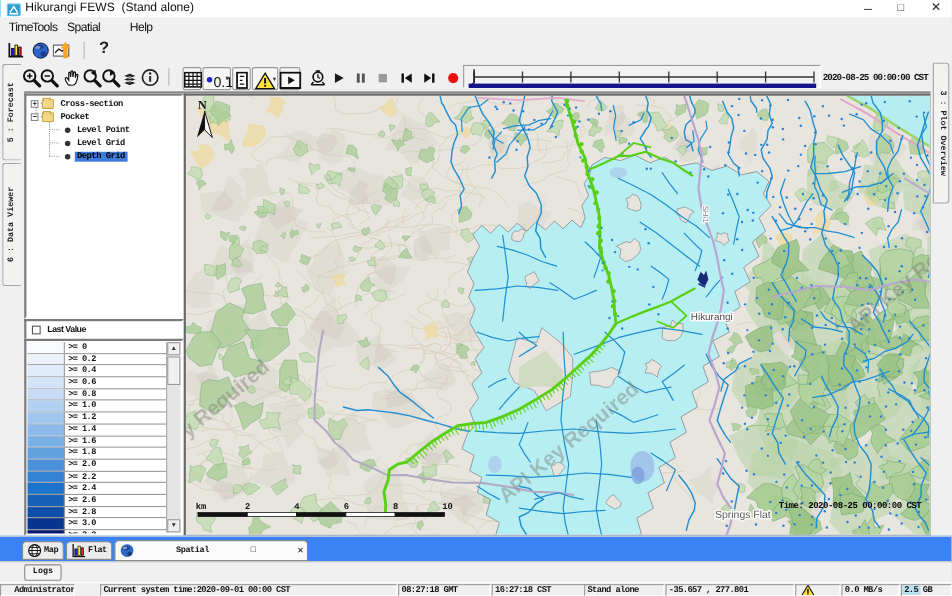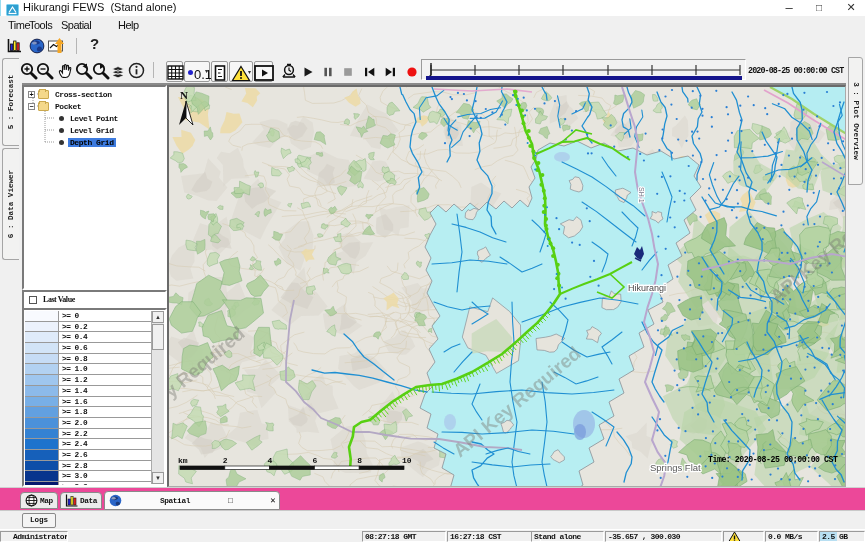--- a/index.html
+++ b/index.html
@@ -34,32 +34,32 @@
 .trow { position:absolute; left:2px; height:12px; display:flex; align-items:center; font-family:"Liberation Mono",monospace; font-size:8px; letter-spacing:-0.45px; font-weight:bold; color:#111; white-space:nowrap; }
 .pm { width:7px; height:7px; border:1px solid #888; font-size:7px; line-height:6px; text-align:center; margin-left:2px; background:#fff; color:#111; }
 .tline { width:3px; }
 .fold { width:11px; height:9px; background:#f4d88a; border:1px solid #caa84e; border-radius:1px; margin-right:4px; position:relative; }
 .fold:before { content:""; position:absolute; left:0; top:-2px; width:5px; height:2px; background:#f4d88a; border:1px solid #caa84e; border-bottom:none; }
 .dot { width:5px; height:5px; border-radius:50%; background:#333; margin-right:4px; }
 .tlabel { padding:0 2px; }
 .sel { background:#3d7bdf; color:#000; }
 #lastval { left:22px; top:290px; width:145px; height:18px; background:#fff; border:2px solid; border-color:#7a7a7a #fff #fff #7a7a7a; border-bottom:none; }
 #lastval .cb { position:absolute; left:5px; top:4px; width:8px; height:8px; border:1px solid #555; background:#fff; }
-#lastval .lb { position:absolute; left:19px; top:3px; font-family:Liberation Serif, serif; font-size:8px; letter-spacing:-0.45px; font-weight:bold; color:#111; }
+#lastval .lb { position:absolute; left:19px; top:3px; font-family:Liberation Sans, sans-serif; font-size:8px; letter-spacing:-0.45px; font-weight:bold; color:#111; }
 #legend { left:22px; top:308px; width:145px; height:179px; background:#fff; border:2px solid; border-color:#7a7a7a #fff #fff #7a7a7a; overflow:hidden; }
 .lrow { position:relative; width:129px; height:10.7px; border-bottom:1px solid #999; display:flex; }
 .lsw { width:34px; height:100%; border-right:1px solid #999; }
 .ltx { font-family:"Liberation Mono",monospace; font-size:7.8px; letter-spacing:-0.5px; font-weight:bold; color:#111; padding-left:3px; line-height:10.5px; }
 #lscroll { position:absolute; right:1px; top:1px; width:13px; height:173px; background:#e4e4e4; border-left:1px solid #aaa; }
 .sbtn { position:absolute; left:0px; width:12px; height:12px; background:#f0f0f0; border:1px solid #9a9a9a; font-size:6px; text-align:center; line-height:11px; color:#333; }
 #lthumb { position:absolute; left:0px; top:13px; width:12px; height:26px; background:#f0f0f0; border:1px solid #9a9a9a; }
 
 #map { left:167px; top:85px; width:679px; height:402px; border-top:2px solid #6a6a6a; border-left:2px solid #6a6a6a; border-right:1px solid #aaa; border-bottom:1px solid #aaa; overflow:hidden; background:#e9e7e1; }
 
-#btabs { left:0; top:487px; width:865px; height:24px; background:#ec4899; border-top:1px solid #d0d0d0; }
+#btabs { left:0; top:487px; width:865px; height:24px; background:#3b82f6; border-top:1px solid #d0d0d0; }
 .btab { position:absolute; top:4px; height:17px; background:#ececec; border:1px solid #8a8a8a; border-radius:4px 4px 0 0; display:flex; align-items:center; padding:0 4px; gap:2px; font-family:"Liberation Mono",monospace; font-size:7.8px; letter-spacing:-0.4px; font-weight:bold; color:#111; }
 .btab.active { background:#fafafa; height:19px; top:3px; }
 #logsbtn { left:22px; top:513px; width:34px; height:15px; background:#f4f4f4; border:1px solid #8a8a8a; border-radius:2px; font-family:"Liberation Mono",monospace; font-size:7.6px; font-weight:bold; color:#111; text-align:center; line-height:13px; }
 
 #statusbar { left:0; top:529px; width:865px; height:13px; background:#f0f0f0; border-top:1px solid #fff; }
 .scell { position:absolute; top:1px; height:11px; border:1px solid; border-color:#9a9a9a #fff #fff #9a9a9a; font-family:"Liberation Mono",monospace; font-size:8px; letter-spacing:-0.56px; font-weight:bold; color:#111; line-height:10px; padding-left:2px; white-space:nowrap; overflow:hidden; }
 </style></head>
 <body>
 
 <div class="abs" id="titlebar">
@@ -1566,43 +1566,44 @@
       </svg>
       <span>Map</span>
     </div>
   <div class="btab" style="left:60px;">
       <svg width="13" height="13" viewBox="0 0 13 13">
         <path d="M1.5,0.5 v11.5 h11" stroke="#111" stroke-width="1.2" fill="none"></path>
         <rect x="3" y="5" width="2.2" height="6" fill="#2222dd" stroke="#111" stroke-width="0.6"></rect>
         <rect x="5.9" y="2.5" width="2.2" height="8.5" fill="#ffee22" stroke="#111" stroke-width="0.6"></rect>
         <rect x="8.8" y="4" width="2.2" height="7" fill="#ee2222" stroke="#111" stroke-width="0.6"></rect>
       </svg>
-      <span>Data</span>
+      <span>Flat</span>
     </div>
   <div class="btab active" style="left:104px;gap:38px;">
       <svg width="13" height="13" viewBox="0 0 13 13">
         <circle cx="6.5" cy="6.5" r="5.8" fill="#2a66c8"></circle>
         <path d="M2,4 C4,2.5 7,2 8.5,3.2 C10,4.5 8,5.5 6.5,6 C4.5,6.5 3,5.5 2,4 Z" fill="#1a3a7a"></path>
         <path d="M7.5,8 C9,7.2 11,8 11,9.8 C10.5,11.3 8.5,12 7.3,11 C6.5,10 6.5,8.8 7.5,8 Z" fill="#1a3a7a"></path>
         <ellipse cx="4.6" cy="4.2" rx="2" ry="1.2" fill="#fff" opacity="0.5"></ellipse>
       </svg>
       <span>Spatial</span>
       <span style="font-size:8px;">□</span>
       <span style="font-size:9px;">✕</span>
     </div>
 </div>
 <div class="abs" style="left:0;top:510px;width:865px;height:1px;background:#c9c9c9;"></div>
 <div class="abs" id="logsbtn">Logs</div>
 
 <div class="abs" id="statusbar">
   <div class="scell" style="left:0px;width:68px;padding-left:12px;">Administrator</div>
+  <div class="scell" style="left:91px;width:270px;">Current system time:2020-09-01 00:00 CST</div>
   <div class="scell" style="left:362px;width:84px;">08:27:18 GMT</div>
   <div class="scell" style="left:447px;width:94px;">16:27:18 CST</div>
   <div class="scell" style="left:531px;width:73px;">Stand alone</div>
-  <div class="scell" style="left:605px;width:117px;">-35.657 , 300.030</div>
+  <div class="scell" style="left:605px;width:117px;">-35.657 , 277.801</div>
   <div class="scell" style="left:723px;width:41px;">
       <div class="abs" style="left:3px;top:-1px;"><svg width="15" height="13" viewBox="0 0 15 13">
           <path d="M7.5,1 L14,12 L1,12 Z" fill="#ffe13a" stroke="#111" stroke-width="1"></path>
           <path d="M7.5,4.5 v4" stroke="#111" stroke-width="1.4"></path>
           <circle cx="7.5" cy="10" r="0.8" fill="#111"></circle>
         </svg></div>
     </div>
   <div class="scell" style="left:765px;width:53px;">0.0 MB/s</div>
   <div class="scell" style="left:819px;width:46px;">
       <div class="abs" style="left:0;top:0;width:17px;height:10px;background:#b8dff2;"></div>

